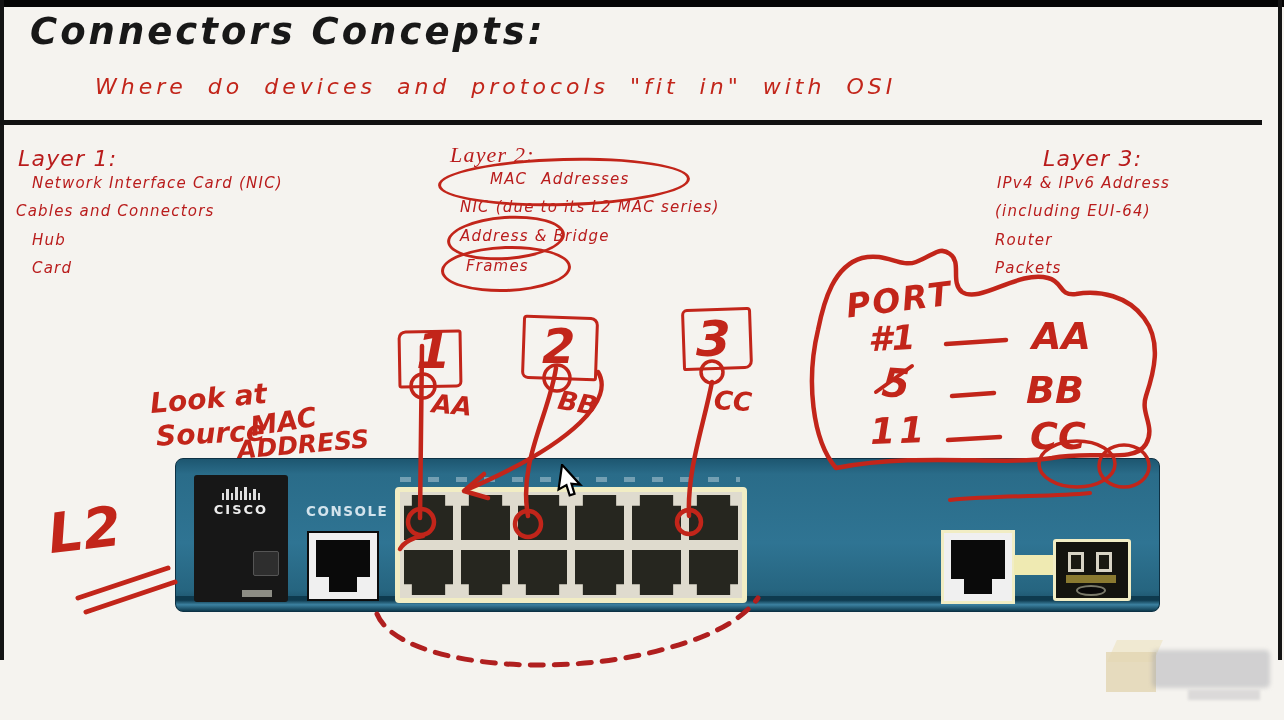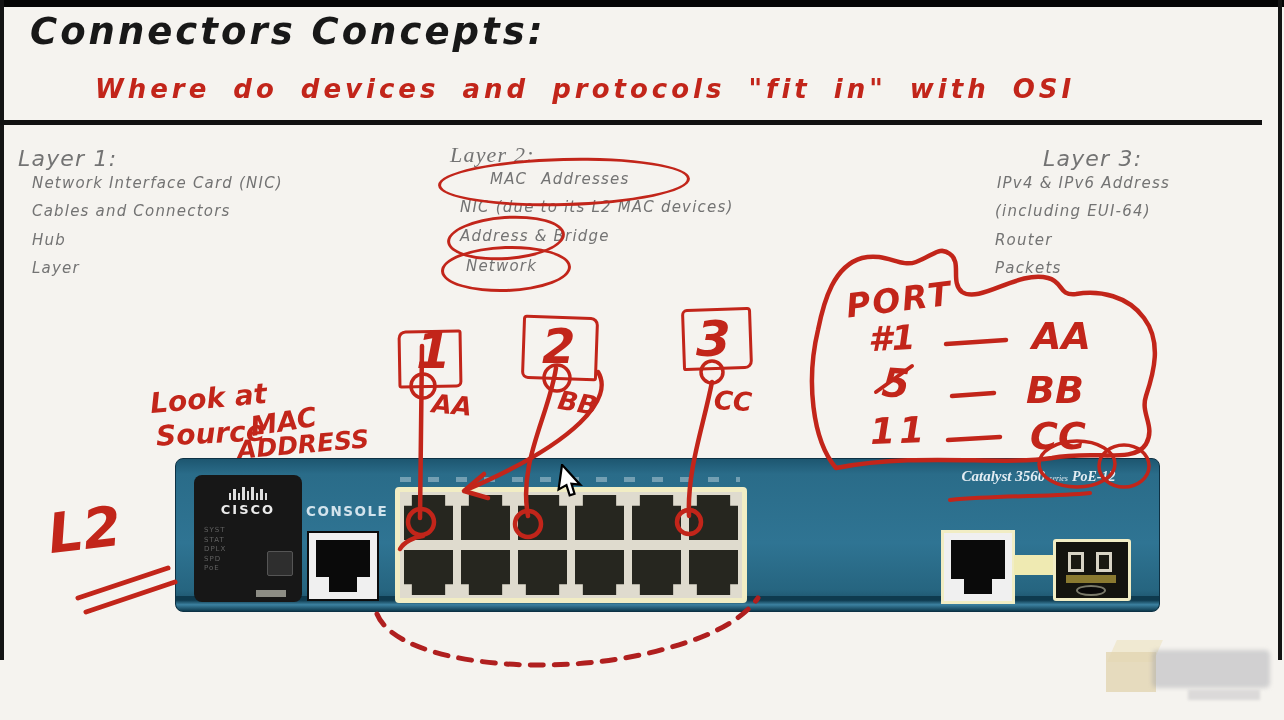--- a/index.html
+++ b/index.html
@@ -9,33 +9,33 @@
 
   
   .edge-top  { position:absolute; left:0; top:0; width:1284px; height:7px; background:#050505; }
   .edge-left { position:absolute; left:0; top:0; width:4px; height:660px; background:#141414; }
   .edge-right{ position:absolute; left:1278px; top:0; width:4px; height:660px; background:#141414; }
   .rule      { position:absolute; left:0; top:120px; width:1262px; height:5px; background:#111; }
 
   
   .hw   { font-style:italic; white-space:nowrap; }
   .blk  { color:#181818; }
-  .blue { color:#737373; }
+  .blue { color:#b91c1c; }
   .red  { color:#c2251a; }
 
   .title    { position:absolute; left:30px; top:10px; font-size:37px; font-weight:bold; letter-spacing:3px; }
-  .subtitle { position:absolute; left:95px; top:74px; font-size:26px; font-weight:bold; letter-spacing:4px; word-spacing:10px; }
+  .subtitle { position:absolute; left:95px; top:74px; font-size:22px; font-weight:normal; letter-spacing:4px; word-spacing:10px; }
 
   .h-line { position:absolute; font-size:15px; letter-spacing:1.2px; }
   .h-head { font-size:22px; }
 
   
   .l1h  { left:18px;  top:146px; }
   .l1i0 { left:32px;  top:174px; }
-  .l1i1 { left:32px;  top:202px; }
+  .l1i1 { left:16px;  top:202px; }
   .l1i2 { left:32px;  top:231px; }
   .l1i3 { left:32px;  top:259px; }
   .l2h  { left:450px; top:142px;font-family:Liberation Serif, serif; }
   .l2i0 { left:462px; top:170px; word-spacing:8px;margin-left:28px; }
   .l2i1 { left:460px; top:198px; }
   .l2i2 { left:460px; top:227px; }
   .l2i3 { left:466px; top:257px; }
   .l3h  { left:1043px; top:146px; }
   .l3i0 { left:997px; top:174px; }
   .l3i1 { left:995px; top:202px; }
@@ -79,21 +79,21 @@
   
   .ink { position:absolute; left:0; top:0; width:1284px; height:720px; pointer-events:none; z-index:6; }
 
   
   .switch { position:absolute; left:175px; top:458px; width:985px; height:154px; z-index:2;
             background:linear-gradient(#1d5670 0%, #2a6c89 10%, #2f7493 55%, #266580 86%, #16455b 100%);
             border:1px solid #0d3144; border-radius:8px; }
   .sw-bottom { position:absolute; left:0; bottom:0; width:100%; height:15px; border-radius:0 0 8px 8px;
                background:linear-gradient(#0e3a4e 0%, #0e3a4e 28%, #3c81a0 58%, #0e3a4e 100%); }
 
-  .brandpanel { position:absolute; left:18px; top:16px; width:108px; height:127px; background:#171717; border-radius:8px; }
+  .brandpanel { position:absolute; left:18px; top:16px; width:94px; height:127px; background:#171717; border-radius:3px; }
   .bars { display:flex; gap:2px; justify-content:center; align-items:flex-end; margin-top:11px; height:14px; }
   .bars i { display:block; width:2.5px; background:#dedede; }
   .brand { color:#ececec; font-size:13px; font-weight:bold; letter-spacing:2px; text-align:center; margin-top:2px; }
   .leds { margin:9px 0 0 10px; font-size:7px; line-height:9.5px; color:#616161; letter-spacing:1px; }
   .modebtn { position:absolute; right:9px; bottom:26px; width:26px; height:25px; background:#2e2e2e;
              border:1px solid #555; border-radius:2px; }
   .modetab { position:absolute; right:16px; bottom:5px; width:30px; height:7px; background:#8d8d85; }
 
   .console-label { position:absolute; left:130px; top:44px; color:#d2e3ec; font-size:13.5px;
                    font-weight:bold; letter-spacing:1.5px; }
@@ -150,27 +150,27 @@
 <div class="edge-right"></div>
 
 <div class="title hw blk">Connectors Concepts:</div>
 <div class="subtitle hw red">Where do devices and protocols "fit in" with OSI</div>
 <div class="rule"></div>
 
 <div class="h-line h-head hw blue l1h">Layer 1:</div>
 <div class="h-line hw blue l1i0">Network Interface Card (NIC)</div>
 <div class="h-line hw blue l1i1">Cables and Connectors</div>
 <div class="h-line hw blue l1i2">Hub</div>
-<div class="h-line hw blue l1i3">Layer</div>
+<div class="h-line hw blue l1i3">Card</div>
 
 <div class="h-line h-head hw blue l2h">Layer 2:</div>
 <div class="h-line hw blue l2i0">MAC Addresses</div>
-<div class="h-line hw blue l2i1">NIC (due to its L2 MAC devices)</div>
+<div class="h-line hw blue l2i1">NIC (due to its L2 MAC series)</div>
 <div class="h-line hw blue l2i2"><span>Address</span><span> &amp; Bridge</span></div>
-<div class="h-line hw blue l2i3">Network</div>
+<div class="h-line hw blue l2i3">Frames</div>
 
 <div class="h-line h-head hw blue l3h">Layer 3:</div>
 <div class="h-line hw blue l3i0">IPv4 &amp; IPv6 Address</div>
 <div class="h-line hw blue l3i1">(including EUI-64)</div>
 <div class="h-line hw blue l3i2">Router</div>
 <div class="h-line hw blue l3i3">Packets</div>
 
 <div class="ink-oval oval-mac"></div>
 <div class="ink-oval oval-switch"></div>
 <div class="ink-oval oval-frames"></div>
@@ -208,27 +208,20 @@
         <i style="height:11px"></i>
         <i style="height:7px"></i>
         <i style="height:13px"></i>
       <i style="height:9px"></i>
         <i style="height:13px"></i>
         <i style="height:7px"></i>
         <i style="height:11px"></i>
         <i style="height:7px"></i>
     </div>
     <div class="brand">CISCO</div>
-    <div class="leds">
-      <div>SYST</div>
-      <div>STAT</div>
-      <div>DPLX</div>
-      <div>SPD</div>
-      <div>PoE</div>
-    </div>
     <div class="modebtn"></div>
     <div class="modetab"></div>
   </div>
 
   <div class="console-label">CONSOLE</div>
   <div class="jack console-jack">
       <div class="jack-hole"></div>
     </div>
 
   <div class="portnums"></div>
@@ -244,25 +237,20 @@
     <div class="prow bot">
       <div class="port"></div>
         <div class="port"></div>
         <div class="port"></div>
         <div class="port"></div>
         <div class="port"></div>
         <div class="port"></div>
     </div>
   </div>
 
-  <div class="model-label">
-    <span class="model">Catalyst 3560</span>
-    <span class="series">series</span>
-    <span class="poe">PoE-12</span>
-  </div>
 
   <div class="jack uplink">
       <div class="jack-hole"></div>
     </div>
   <div class="linkbar"></div>
   <div class="sfp">
     <div class="sfp-slot s1"></div>
     <div class="sfp-slot s2"></div>
     <div class="sfp-bar"></div>
     <div class="sfp-oval"></div>

